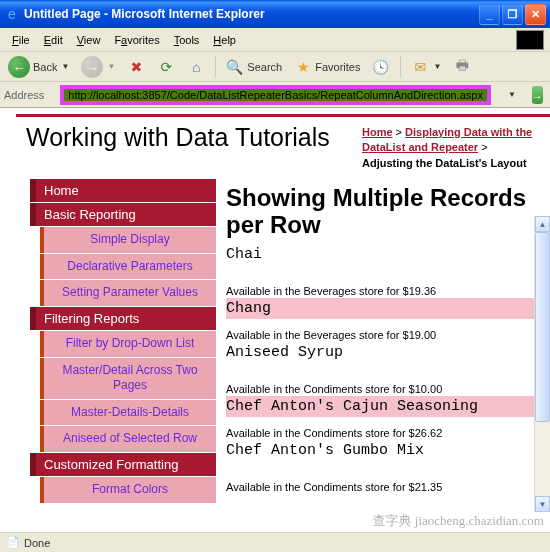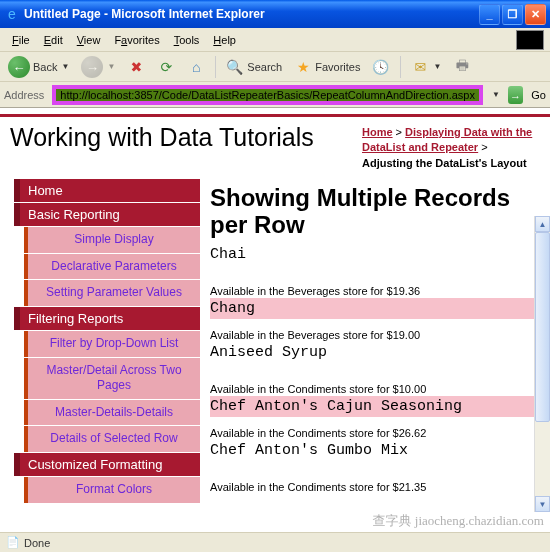--- a/index.html
+++ b/index.html
@@ -22,26 +22,26 @@
 .tool-btn { display: flex; align-items: center; gap: 3px; padding: 2px 4px; font-size: 11px; color: #333; }
 .tool-btn.disabled { opacity: 0.5; }
 .nav-circle { width: 22px; height: 22px; border-radius: 50%; display: flex; align-items: center; justify-content: center; color: #fff; font-size: 13px; font-weight: bold; }
 .nav-back { background: radial-gradient(circle at 30% 30%, #6bbf6b, #2e8b2e); }
 .nav-fwd { background: radial-gradient(circle at 30% 30%, #bbb, #888); }
 .tool-icon { width: 18px; height: 18px; display: flex; align-items: center; justify-content: center; font-size: 14px; }
 .star-icon { color: #f5a623; }
 .sep { width: 1px; height: 22px; background: #ccc; margin: 0 2px; }
 .chevron { font-size: 8px; color: #333; margin-left: 1px; }
 
-.addressbar { background: #ece9d8; height: 26px; display: flex; align-items: center; padding: 0 4px; gap: 8px; border-bottom: 1px solid #aca899; }
+.addressbar { background: #ece9d8; height: 26px; display: flex; align-items: center; padding: 0 4px; gap: 16px; border-bottom: 1px solid #aca899; }
 .addr-label { font-size: 11px; color: #666; }
 .addr-input { flex: 1; height: 20px; border: 4px solid #d946ef; background: #4d7c0f; padding: 0 4px; font-size: 11px; display: flex; align-items: flex-end; }
 .go-btn { width: 18px; height: 18px; background: linear-gradient(to bottom, #7cc97c, #3a9b3a); border-radius: 3px; display: flex; align-items: center; justify-content: center; color: #fff; font-size: 11px; font-weight: bold; }
 
-.content { background: #fff; height: 424px; overflow: hidden; display: flex; flex-direction: column; position: relative; }
+.content { background: #fff; height: 424px; overflow: hidden; display: flex; flex-direction: column; position: relative; padding-left: 16px; }
 .red-line { height: 3px; background: #a71930; margin: 6px 0 2px; }
 
 .top-row { display: flex; padding: 4px 10px 8px; }
 .page-title { font-family: 'Trebuchet MS', Verdana, sans-serif; font-size: 25px; font-weight: normal; color: #000; flex: 1; }
 .breadcrumb { width: 178px; font-size: 11px; color: #000; line-height: 1.4; padding-top: 2px; }
 .breadcrumb a { color: #a71930; text-decoration: underline; font-weight: bold; }
 .breadcrumb b { font-weight: bold; }
 
 .main-row { display: flex; flex: 1; overflow: hidden; }
 .sidebar { width: 200px; padding-left: 14px; }
@@ -150,21 +150,21 @@
     <div class="sidebar">
       <div class="nav-l1">Home</div>
       <div class="nav-l1">Basic Reporting</div>
       <div class="nav-l2">Simple Display</div>
       <div class="nav-l2">Declarative Parameters</div>
       <div class="nav-l2">Setting Parameter Values</div>
       <div class="nav-l1">Filtering Reports</div>
       <div class="nav-l2">Filter by Drop-Down List</div>
       <div class="nav-l2">Master/Detail Across Two Pages</div>
       <div class="nav-l2">Master-Details-Details</div>
-      <div class="nav-l2">Details of Selected Row</div>
+      <div class="nav-l2">Aniseed of Selected Row</div>
       <div class="nav-l1">Customized Formatting</div>
       <div class="nav-l2">Format Colors</div>
     </div>
     <div class="body-col">
       <div class="heading">Showing Multiple Records per Row</div>
       <div class="prod-name prod-first">Chai</div>
       <div style="height:10px"></div>
       <div class="prod-avail">Available in the Beverages store for $19.36</div>
       <div class="prod-name">Chang</div>
       <div class="prod-avail">Available in the Beverages store for $19.00</div>

